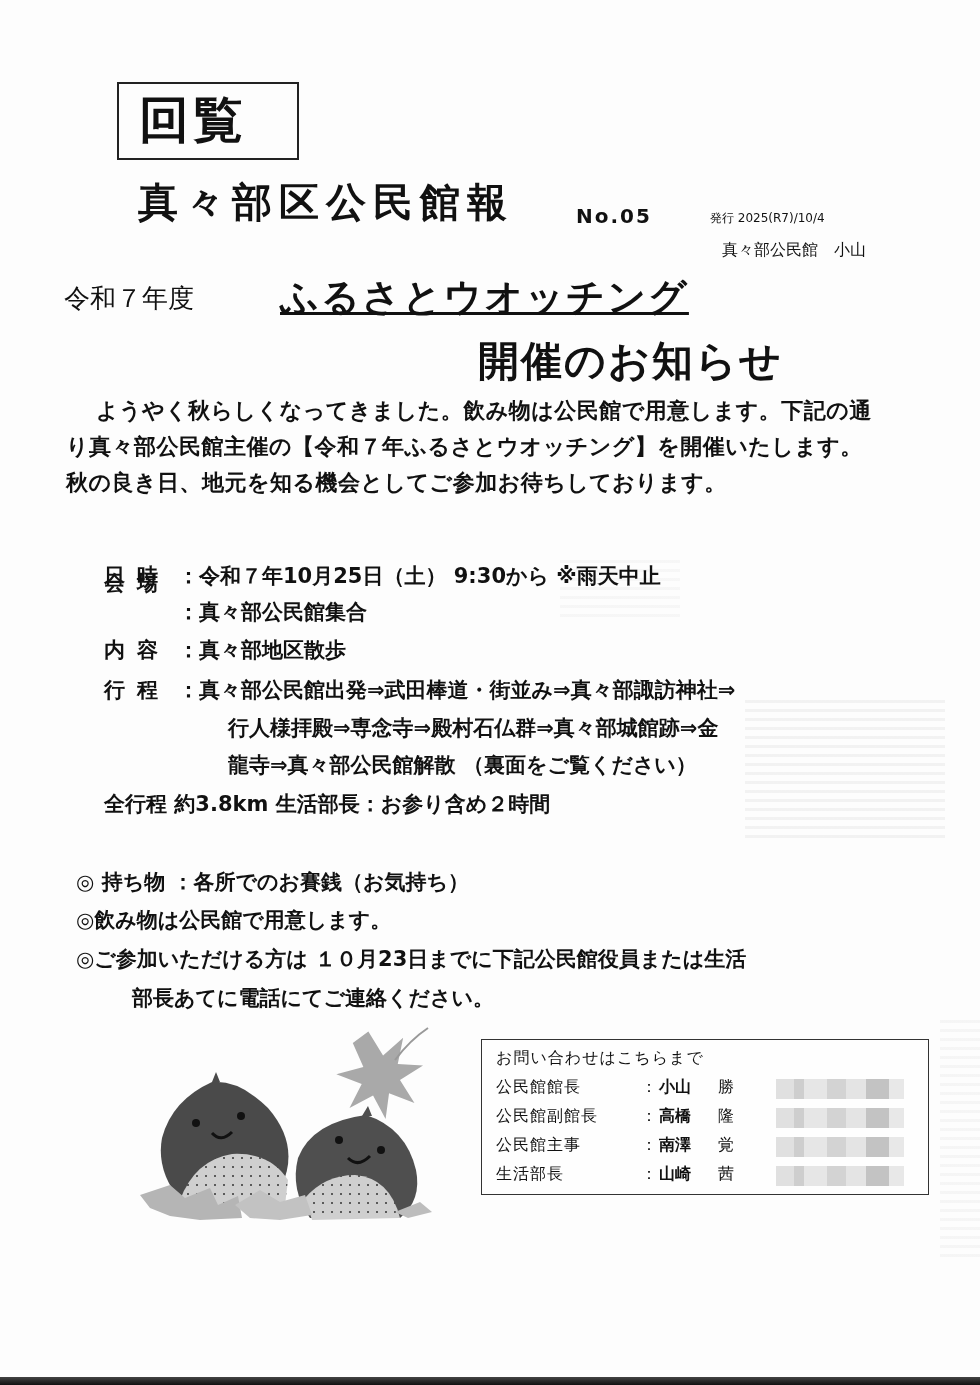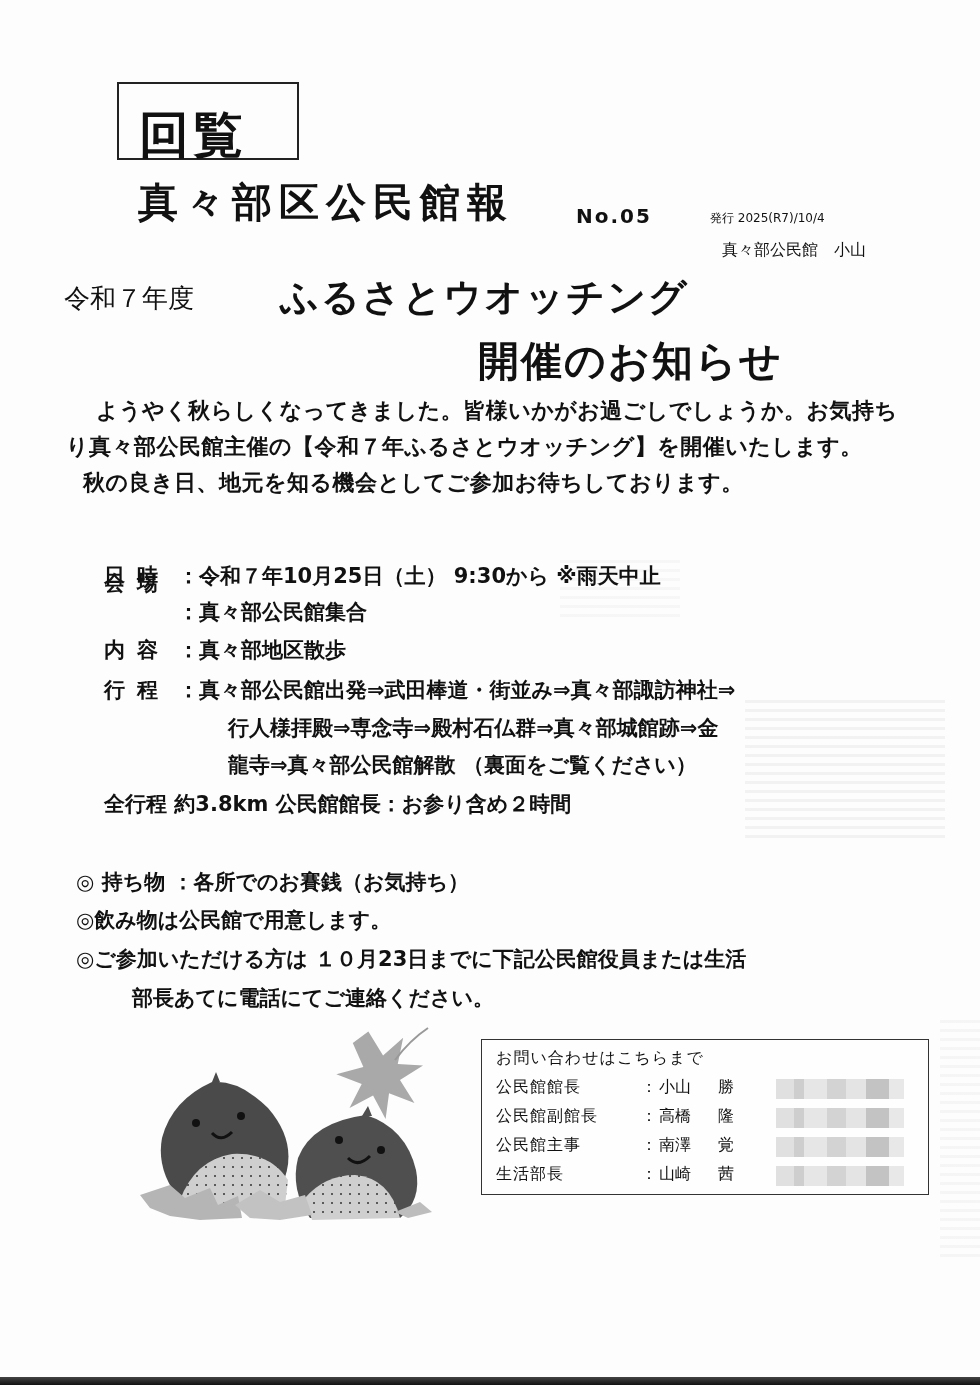--- a/index.html
+++ b/index.html
@@ -8,41 +8,41 @@
     background: #fdfdfd;
     font-family: "DejaVu Sans", "Liberation Sans", sans-serif;
     color: #111;
   }
   .abs { position: absolute; white-space: nowrap; }
   .bleed { position: absolute; background: repeating-linear-gradient(180deg, rgba(0,0,0,0.045) 0 3px, transparent 3px 9px); }
   .kairan-box {
     position: absolute; left: 117px; top: 82px; width: 178px; height: 74px;
     border: 2px solid #222;
   }
-  .kairan-text { position: absolute; left: 20px; top: 21px; font-size: 50px; font-weight: bold; letter-spacing: 4px; line-height: 60px; }
+  .kairan-text { position: absolute; left: 20px; top: 6px; font-size: 50px; font-weight: bold; letter-spacing: 4px; line-height: 60px; }
   .title { left: 138px; top: 176px; font-size: 40px; font-weight: bold; letter-spacing: 7px; line-height: 52px; }
   .issue-no { left: 576px; top: 204px; font-size: 20px; font-weight: bold; letter-spacing: 2px; }
   .issued { left: 710px; top: 210px; font-size: 12px; }
   .publisher { left: 710px; top: 240px; font-size: 16px; margin-left: 12px; }
   .year-label { left: 64px; top: 281px; font-size: 26px; }
-  .headline-1 { left: 280px; top: 272px; font-size: 38px; font-weight: bold; letter-spacing: 2px; }
+  .headline-1 { left: 280px; top: 272px; font-size: 38px; font-weight: bold; letter-spacing: 2px; text-decoration: underline; }
   .headline-2 { left: 478px; top: 334px; font-size: 41px; font-weight: bold; letter-spacing: 2px; }
   .body-line { font-size: 22px; font-weight: bold; letter-spacing: 0.5px; }
   .detail-label { font-size: 21px; font-weight: bold; letter-spacing: 12px; }
   .detail-val { font-size: 21px; font-weight: bold; }
   .note { font-size: 21px; font-weight: bold; }
   .contact-box {
     position: absolute; left: 481px; top: 1039px; width: 446px; height: 154px;
     border: 1.5px solid #333; background: rgba(255,255,255,0.6);
   }
   .contact-title { position: absolute; left: 14px; top: 8px; font-size: 16px; letter-spacing: 1px; }
   .contact-row { position: absolute; left: 14px; font-size: 16px; height: 22px; width: 420px; }
   .c-role { position: absolute; left: 0; letter-spacing: 1px; }
   .c-colon { position: absolute; left: 145px; }
-  .c-name { position: absolute; left: 163px; }
+  .c-name { position: absolute; left: 163px; font-weight: bold; }
   .c-name2 { position: absolute; left: 222px; }
   .c-phone { position: absolute; left: 280px; top: 2px; width: 128px; height: 20px;
     background:
       linear-gradient(90deg, #ddd 0 14%, #c9c9c9 14% 22%, #e4e4e4 22% 40%, #cfcfcf 40% 55%, #e2e2e2 55% 70%, #bdbdbd 70% 88%, #e6e6e6 88% 100%);
     opacity: 0.9; filter: blur(0.6px);
   }
   .bottom-edge { position: absolute; left: 0; top: 1377px; width: 980px; height: 8px; background: linear-gradient(180deg, #444, #111); }
   .illustration { position: absolute; left: 140px; top: 1020px; width: 320px; height: 240px; }
 </style>
 </head>
@@ -58,39 +58,39 @@
 
 <div class="abs title">真々部区公民館報</div>
 <div class="abs issue-no">No.05</div>
 <div class="abs issued">発行 2025(R7)/10/4</div>
 <div class="abs publisher">真々部公民館　小山</div>
 
 <div class="abs year-label">令和７年度</div>
 <div class="abs headline-1">ふるさとウオッチング</div>
 <div class="abs headline-2">開催のお知らせ</div>
 
-<div class="abs body-line" style="left:96px;top:396px;">ようやく秋らしくなってきました。皆様いかがお過ごしでしょうか。お気持ち</div>
+<div class="abs body-line" style="left:96px;top:396px;">ようやく秋らしくなってきました。飲み物は公民館で用意します。下記の通</div>
 <div class="abs body-line" style="left:66px;top:432px;">り真々部公民館主催の【令和７年ふるさとウオッチング】を開催いたします。</div>
-<div class="abs body-line" style="left:66px;top:468px;margin-left:17px;">秋の良き日、地元を知る機会としてご参加お待ちしております。</div>
+<div class="abs body-line" style="left:66px;top:468px;">秋の良き日、地元を知る機会としてご参加お待ちしております。</div>
 
 <div class="abs detail-label" style="left:104px;top:562px;">日時</div>
 <div class="abs detail-val" style="left:178px;top:562px;">：令和７年10月25日（土） 9:30から ※雨天中止</div>
 
 <div class="abs detail-label" style="left:104px;top:569px;">会場</div>
 <div class="abs detail-val" style="left:178px;top:598px;">：真々部公民館集合</div>
 
 <div class="abs detail-label" style="left:104px;top:636px;">内容</div>
 <div class="abs detail-val" style="left:178px;top:636px;">：真々部地区散歩</div>
 
 <div class="abs detail-label" style="left:104px;top:676px;">行程</div>
 <div class="abs detail-val" style="left:178px;top:676px;">：真々部公民館出発⇒武田棒道・街並み⇒真々部諏訪神社⇒</div>
 <div class="abs detail-val" style="left:228px;top:714px;">行人様拝殿⇒専念寺⇒殿村石仏群⇒真々部城館跡⇒金</div>
 <div class="abs detail-val" style="left:228px;top:751px;">龍寺⇒真々部公民館解散 （裏面をご覧ください）</div>
 
-<div class="abs detail-val" style="left:104px;top:790px;">全行程 約3.8km 公民館館長：お参り含め２時間</div>
+<div class="abs detail-val" style="left:104px;top:790px;">全行程 約3.8km 生活部長：お参り含め２時間</div>
 
 <div class="abs note" style="left:76px;top:868px;">◎ 持ち物 ：各所でのお賽銭（お気持ち）</div>
 <div class="abs note" style="left:76px;top:906px;">◎飲み物は公民館で用意します。</div>
 <div class="abs note" style="left:76px;top:945px;">◎ご参加いただける方は １０月23日までに下記公民館役員または生活</div>
 <div class="abs note" style="left:100px;top:984px;margin-left:32px;">部長あてに電話にてご連絡ください。</div>
 
 <svg class="illustration" viewBox="0 0 320 240">
   <defs>
     <pattern id="dots" width="9" height="9" patternUnits="userSpaceOnUse">
       <rect width="9" height="9" fill="#cfcfcf"></rect>

